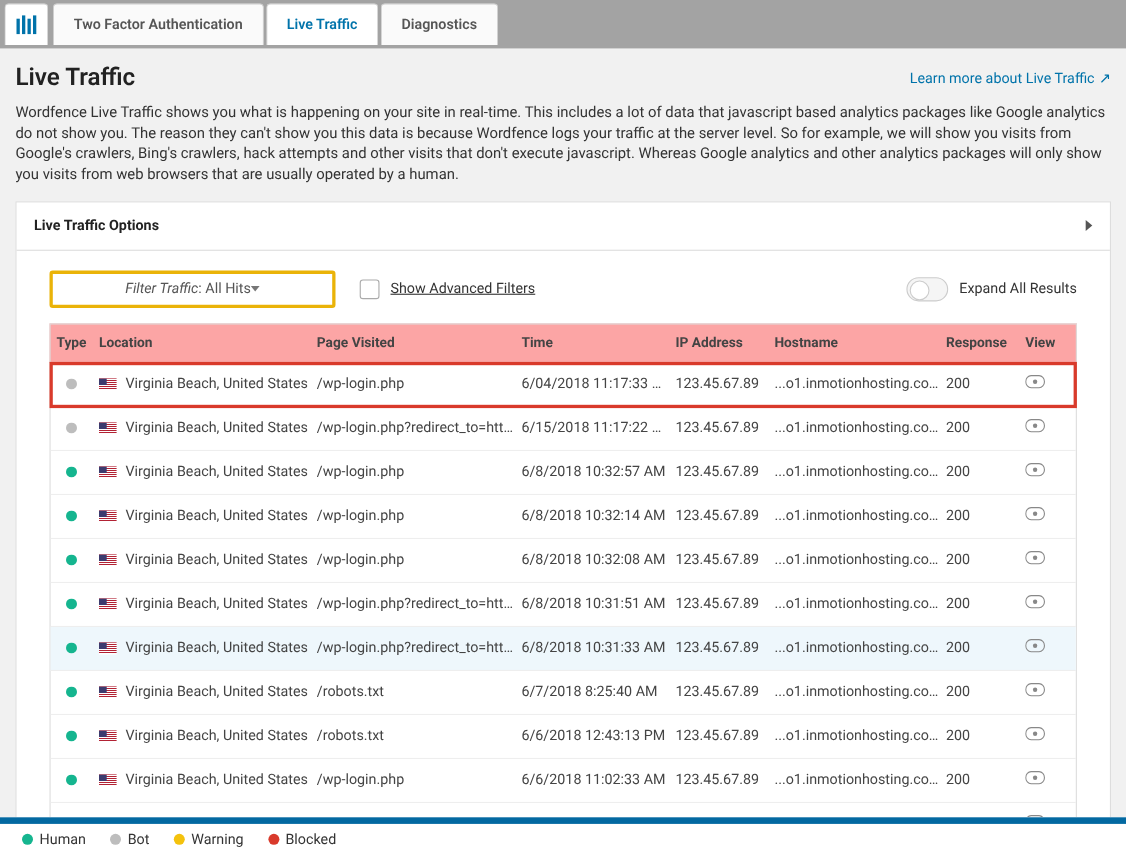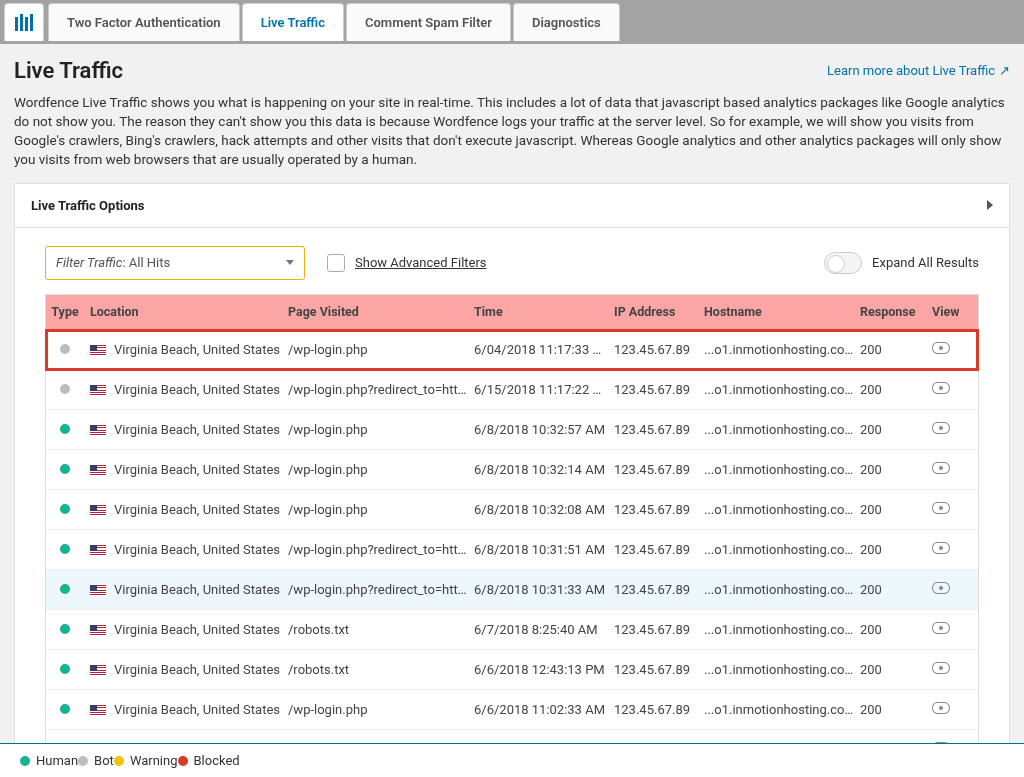--- a/index.html
+++ b/index.html
@@ -14,21 +14,21 @@
   .page-header { display: flex; align-items: center; justify-content: space-between; }
   .page-title { font-size: 22px; font-weight: 600; color: #222; }
   .learn-more { color: #0073aa; font-size: 13px; text-decoration: none; display: flex; align-items: flex-end; gap: 4px; }
   .desc { margin-top: 10px; font-size: 13.5px; line-height: 1.4; color: #333; }
   
   .panel { margin: 14px 14px 0 14px; background: #fff; border: 1px solid #ddd; }
   .panel-header { display: flex; align-items: center; justify-content: space-between; padding: 14px 16px; font-weight: 700; color: #222; border-bottom: 1px solid #ddd; }
   .arrow-right { width: 0; height: 0; border-top: 5px solid transparent; border-bottom: 5px solid transparent; border-left: 6px solid #555; }
   
   .controls { display: flex; align-items: center; padding: 18px 30px 14px 30px; gap: 22px; }
-  .filter-select { width: 260px; height: 34px; border: 1px solid #eab308; border-radius: 3px; background: #fff; display: flex; align-items: center; justify-content: space-between; padding: 0 10px; font-size: 13px; color: #555; }
+  .filter-select { width: 260px; height: 34px; border: 3px solid #eab308; border-radius: 3px; background: #fff; display: flex; align-items: center; justify-content: center; padding: 0 10px; font-size: 13px; color: #555; }
   .filter-select .caret { width: 0; height: 0; border-left: 4px solid transparent; border-right: 4px solid transparent; border-top: 5px solid #777; }
   .checkbox { width: 18px; height: 18px; border: 1px solid #aaa; border-radius: 3px; background: #fff; flex-shrink: 0; }
   .adv-filters { display: flex; align-items: center; gap: 10px; color: #333; text-decoration: underline; }
   .spacer { flex: 1; }
   .toggle { width: 38px; height: 22px; border: 1px solid #ccc; border-radius: 11px; background: #f5f5f5; position: relative; }
   .toggle::after { content: ""; position: absolute; width: 16px; height: 16px; border-radius: 50%; background: #fff; border: 1px solid #ccc; top: 2px; left: 2px; }
   .expand-label { color: #333; }
   .expand-wrap { display: flex; align-items: center; gap: 10px; }
   
   .table-wrap { margin: 0 30px 0 30px; }
@@ -52,41 +52,40 @@
   .dot.bot { background: #bdbdbd; }
   .dot.warning { background: #f4c20d; }
   .dot.blocked { background: #d93a2b; }
   .col-type { display: flex; align-items: center; justify-content: center; padding-left: 0; }
   .flag { display: inline-block; width: 16px; height: 11px; margin-right: 8px; vertical-align: middle; position: relative; overflow: hidden; }
   .flag-us { background: linear-gradient(#b22234 0 8%, #fff 8% 16%, #b22234 16% 24%, #fff 24% 32%, #b22234 32% 40%, #fff 40% 48%, #b22234 48% 56%, #fff 56% 64%, #b22234 64% 72%, #fff 72% 80%, #b22234 80% 88%, #fff 88% 100%); }
   .flag-us::before { content:""; position:absolute; top:0; left:0; width: 7px; height: 6px; background:#3c3b6e; }
   .eye { width: 18px; height: 12px; border-radius: 60% / 100%; border: 1.5px solid #888; position: relative; display: inline-block; }
   .eye::after { content:""; position:absolute; width:4px; height:4px; border-radius:50%; background:#888; top:3px; left:6px; }
   
-  .legend { position: fixed; bottom: 0; left: 0; right: 0; background: #fff; border-top: 1px solid #0369a1; height: 34px; display: flex; align-items: center; padding: 0 20px; font-size: 13px; width: 1024px; }
+  .legend { position: fixed; bottom: 0; left: 0; right: 0; background: #fff; border-top: 6px solid #0369a1; height: 34px; display: flex; align-items: center; gap: 22px; padding: 0 20px; font-size: 13px; width: 1024px; }
   .legend-item { display: flex; align-items: center; gap: 6px; }
   
   .logo-svg { width: 26px; height: 24px; }
 </style>
 </head>
 <body>
 
 <div class="tabs-bar">
   <div class="logo-tab">
     <svg class="logo-svg" viewBox="0 0 24 24">
         <rect x="3" y="6" width="3" height="14" fill="#0073aa"></rect>
         <rect x="8" y="3" width="3" height="17" fill="#0073aa"></rect>
         <rect x="13" y="6" width="3" height="14" fill="#0073aa"></rect>
         <rect x="18" y="3" width="3" height="17" fill="#0073aa"></rect>
       </svg>
   </div>
   <div id="tabs-ct" style="display: flex; gap: 2px;">
       <div class="tab">Two Factor Authentication</div>
       <div class="tab active">Live Traffic</div>
-      <div class="tab">Comment Spam Filter</div>
       <div class="tab">Diagnostics</div>
     </div>
 </div>
 
 <div class="page-pad">
   <div class="page-header">
     <h1 class="page-title">Live Traffic</h1>
     <a class="learn-more">
       <span>Learn more about Live Traffic</span>
       <span>↗</span>

